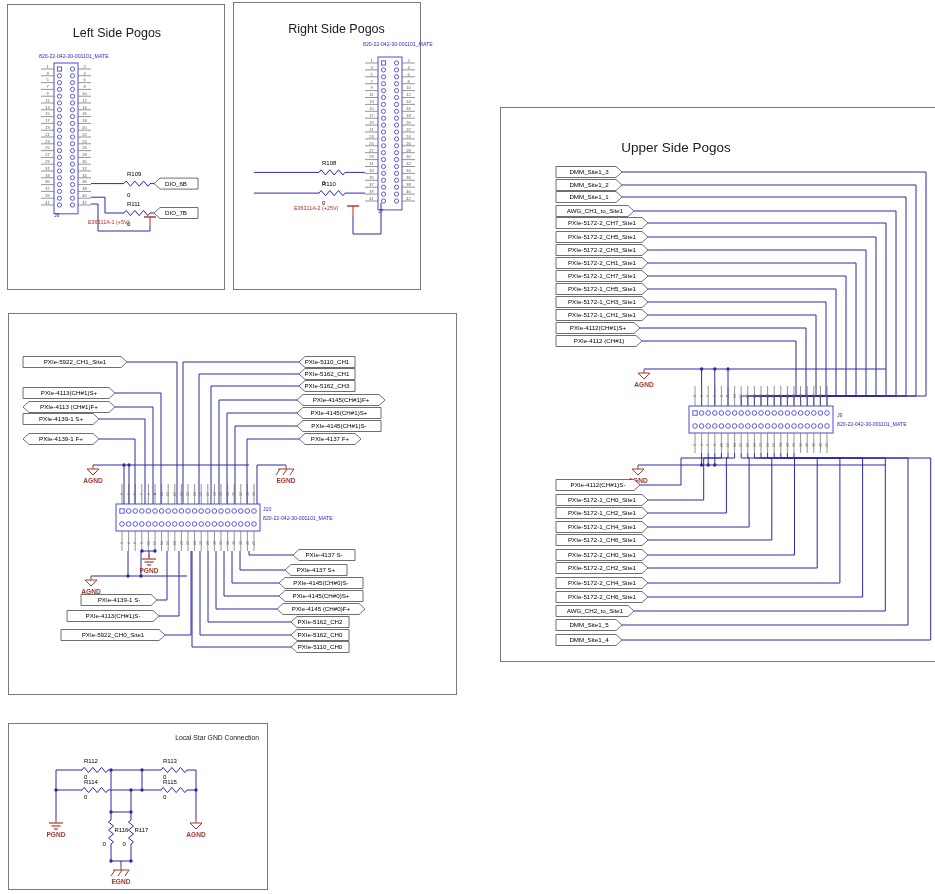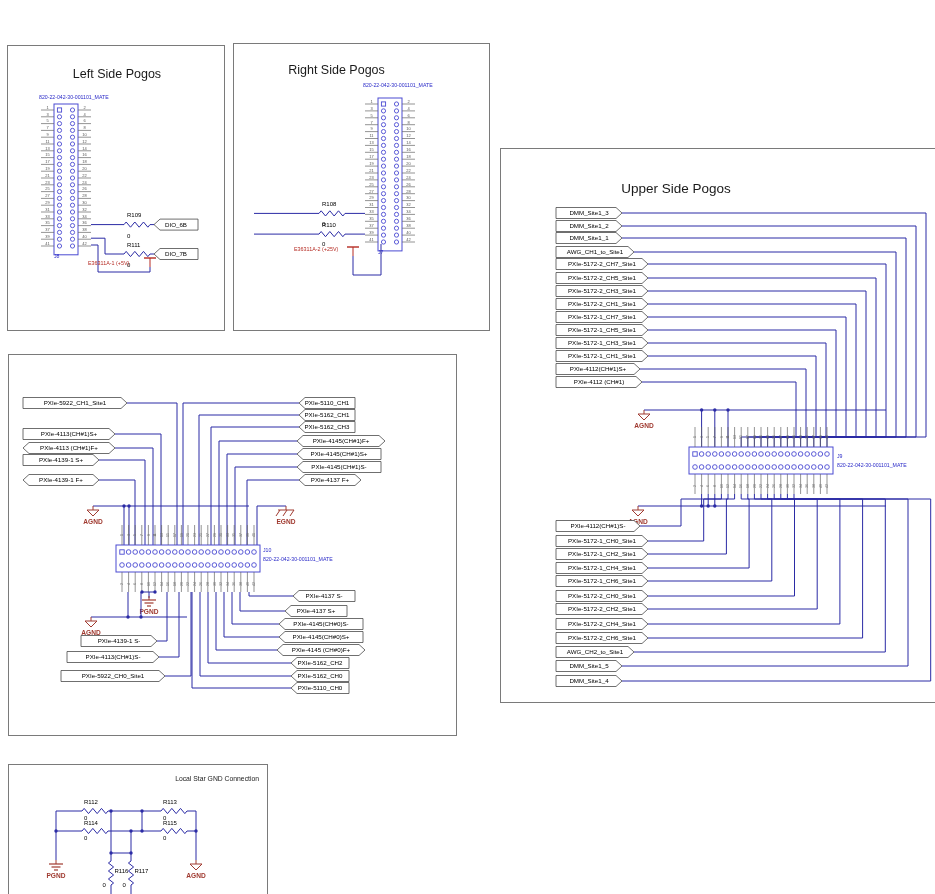--- a/index.html
+++ b/index.html
@@ -1,17 +1,17 @@
 <!DOCTYPE html>
 <html><head>
 <meta charset="utf-8">
 <style>
   html,body{margin:0;padding:0;background:#fff;}
   body{width:935px;height:894px;position:relative;font-family:"Liberation Sans",sans-serif;overflow:hidden;}
-  .panel{position:absolute;border:1px solid #7a7a7a;background:#fff;box-sizing:border-box;margin-top:41px;}
+  .panel{position:absolute;border:1px solid #7a7a7a;background:#fff;box-sizing:border-box;}
   .ptitle{position:absolute;color:#1a1a1a;white-space:nowrap;}
   .center{text-align:center;}
   svg.layer{position:absolute;left:0;top:0;overflow:visible;}
   text{font-family:"Liberation Sans",sans-serif;}
 </style>
 </head>
 <body>
 
 <div class="panel" id="p-left" style="left:7px;top:4px;width:218px;height:286px;">
   <div class="ptitle center" style="left:0;top:21px;width:218px;font-size:12.5px;">Left Side Pogos</div>
@@ -172,21 +172,21 @@
       </g>
       <polyline points="83,199 90,199 90,226 142,226 142,221" fill="none" stroke="#2b2ba5" stroke-width="1"></polyline>
       <g>
         <line x1="142" y1="221" x2="142" y2="212" stroke="#b52a22" stroke-width="1"></line>
         <line x1="136" y1="212" x2="148" y2="212" stroke="#b52a22" stroke-width="1.4"></line>
       </g>
       <text x="80" y="219" font-size="5.4" fill="#b52a22" text-anchor="start">E36311A-1 (+5V)</text>
     </svg>
 </div>
 
-<div class="panel" id="p-right" style="left:233px;top:2px;width:257px;height:288px;">
+<div class="panel" id="p-right" style="left:233px;top:2px;width:188px;height:288px;">
   <div class="ptitle center" style="left:0;top:19px;width:205px;font-size:12.5px;">Right Side Pogos</div>
   <svg class="layer" id="svg-right" width="227" height="288">
       <text x="129" y="43" font-size="5.2" fill="#2a2ac8" text-anchor="start">820-22-042-30-001101_MATE</text>
       <g>
         <rect x="144" y="54" width="24" height="152.9" fill="#fff" stroke="#4a4ad2" stroke-width="1"></rect>
         <line x1="131" y1="60" x2="144" y2="60" stroke="#666" stroke-width="0.7"></line>
         <line x1="168" y1="60" x2="181" y2="60" stroke="#666" stroke-width="0.7"></line>
         <rect x="147.4" y="57.9" width="4.2" height="4.2" fill="#fff" stroke="#4a4ad2" stroke-width="0.9"></rect>
         <circle cx="162.5" cy="60" r="2.1" fill="#fff" stroke="#4a4ad2" stroke-width="0.9"></circle>
         <text x="137.5" y="58.8" font-size="4" fill="#555" text-anchor="middle">1</text>

